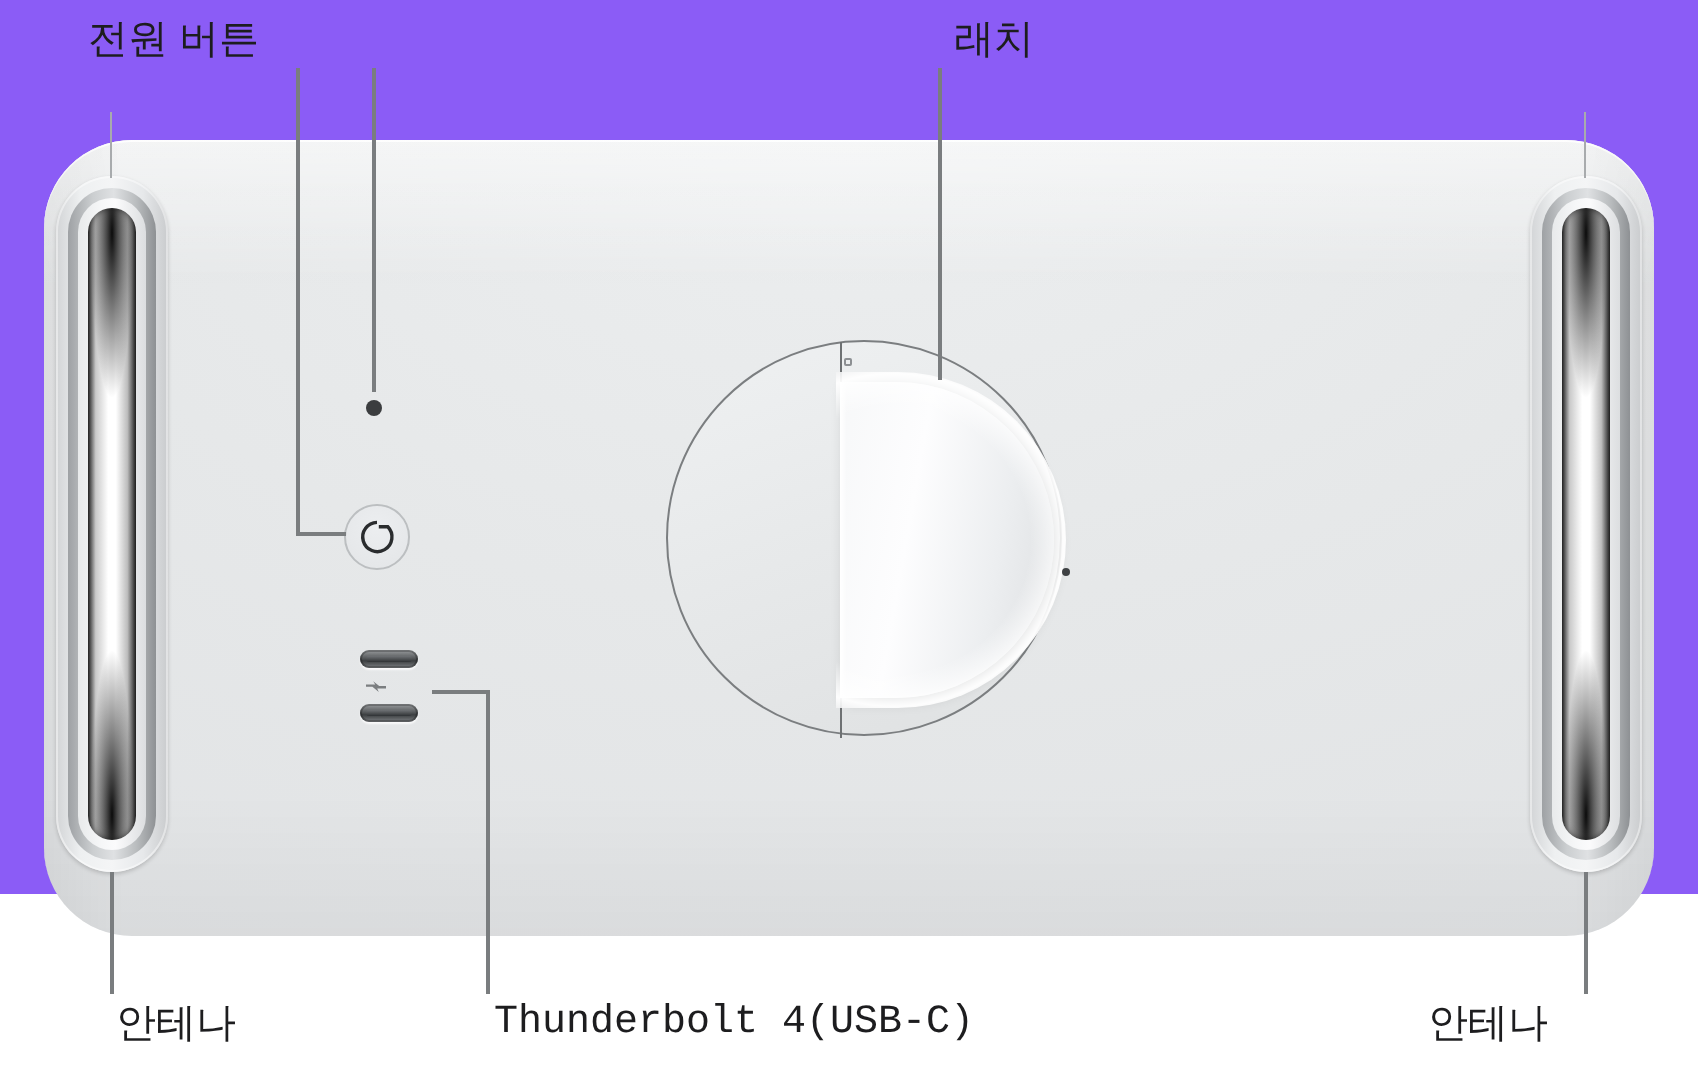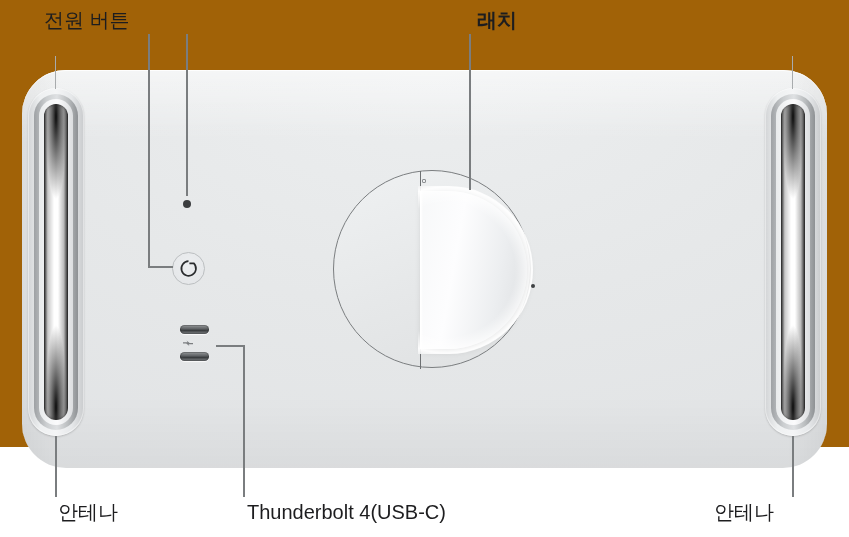--- a/index.html
+++ b/index.html
@@ -5,21 +5,21 @@
   * { box-sizing: border-box; margin: 0; padding: 0; }
   html, body {
     width: 849px; height: 537px;
     background: #ffffff;
     font-family: "Liberation Sans", "DejaVu Sans", sans-serif;
     overflow: hidden;
   }
   #stage {
     position: relative;
     width: 849px; height: 447px;
-    background: #a16207;
+    background: #8b5cf6;
     padding-left: 41px;
   }
 
   
   .chassis {
     position: absolute;
     left: 22px; top: 70px;
     width: 805px; height: 398px;
     border-radius: 44px;
     background:
@@ -241,18 +241,18 @@
   <div class="lead lead-v" style="left:243px; top:345px; height:152px;"></div>
 
   <div class="lead lead-v" style="left:55px; top:436px; height:61px;"></div>
 
   <div class="lead lead-v" style="left:792px; top:436px; height:61px;"></div>
 
   <div class="lead lead-v" style="left:55px; top:56px; height:33px; background:#a8abad; width:1px;"></div>
   <div class="lead lead-v" style="left:792px; top:56px; height:33px; background:#a8abad; width:1px;"></div>
 
   <div class="label" style="left:44px;  top:8px;">전원 버튼</div>
-  <div class="label" style="left:477px; top:8px;font-weight:bold;">래치</div>
+  <div class="label" style="left:477px; top:8px;">래치</div>
   <div class="label" style="left:58px;  top:500px;">안테나</div>
-  <div class="label" style="left:247px; top:500px;">Thunderbolt 4(USB-C)</div>
+  <div class="label" style="left:247px; top:500px;font-family:Liberation Mono, monospace;">Thunderbolt 4(USB-C)</div>
   <div class="label" style="left:714px; top:500px;">안테나</div>
 
 </div>
 
 </body></html>

